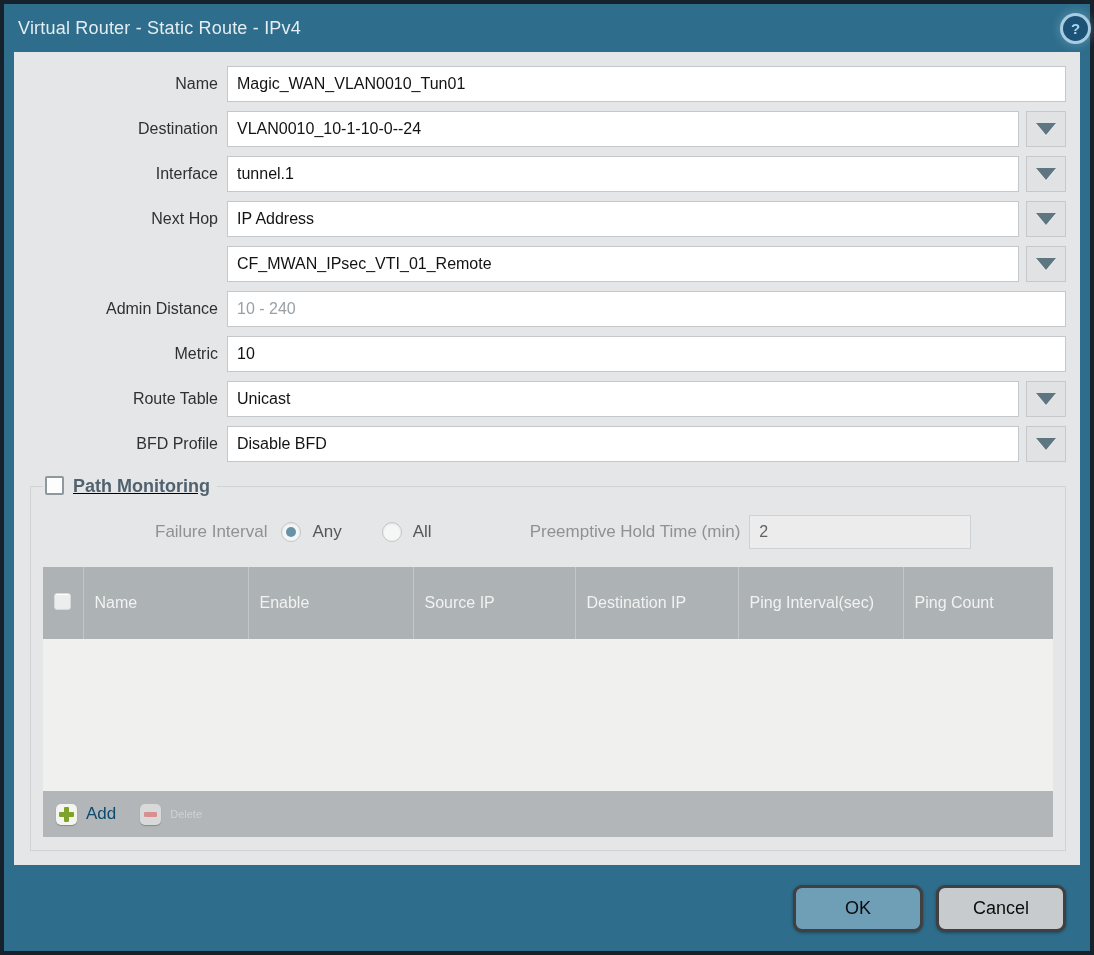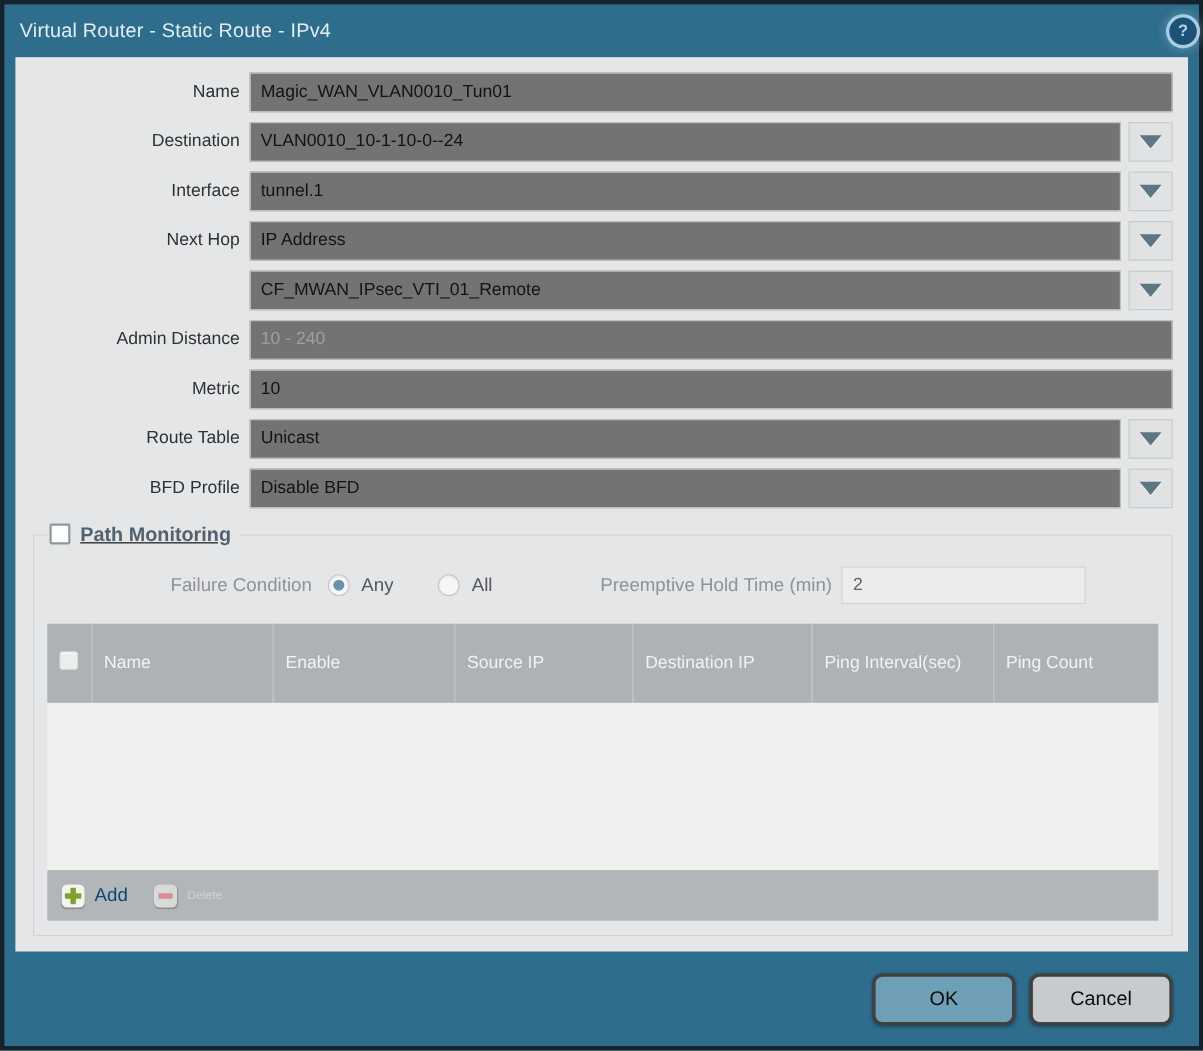--- a/index.html
+++ b/index.html
@@ -13,21 +13,21 @@
   .help-icon { width:25px; height:25px; border-radius:50%; background:#1d5277; color:#a9d5ef; font-weight:bold; font-size:15px;
     display:flex; align-items:center; justify-content:center; cursor:pointer;
     box-shadow:0 0 0 3px rgba(178,213,233,.9), 0 0 8px 5px rgba(140,185,215,.35); }
 
   
   .content { flex:1; margin:0 10px; background:#e5e6e7; padding:14px 14px 0 16px; overflow:hidden; }
 
   .form-row { display:grid; grid-template-columns:188px 1fr; column-gap:9px; align-items:center; margin-bottom:9px; }
   .form-label { text-align:right; font-size:16px; color:#2e3133; }
   .field { display:flex; gap:7px; align-items:center; }
-  .text-input { flex:1; height:36px; border:1px solid #c5c8ca; background:#737373; padding:0 9px;
+  .text-input { flex:1; height:36px; border:1px solid #c5c8ca; background:#ffffff; padding:0 9px;
     font-family:"Liberation Sans", sans-serif; font-size:16px; color:#131313; }
   .text-input::placeholder { color:#9aa1a6; }
   .dd-btn { flex:0 0 40px; height:36px; background:#e1e2e3; border:1px solid #c6c9cb; display:flex; align-items:center; justify-content:center; cursor:pointer; }
   .dd-arrow { width:0; height:0; border-left:10px solid transparent; border-right:10px solid transparent; border-top:12px solid #5e7582;
     filter:drop-shadow(0 1px 0 rgba(255,255,255,.55)); }
 
   
   fieldset.pm { border:1px solid #d2d3d4; margin-top:14px; padding:14px 12px 13px; background:#e5e6e7; }
   fieldset.pm legend { display:flex; align-items:flex-start; gap:9px; padding:0 7px 0 2px; margin-left:0px;text-decoration:underline; }
   .pm-title { font-size:18px; font-weight:bold; color:#51626e; }
@@ -166,21 +166,21 @@
       </div>
     </div>
 
     <fieldset class="pm">
       <legend>
         <span class="pm-checkbox"></span>
         <span class="pm-title">Path Monitoring</span>
       </legend>
 
       <div class="cond-row">
-        <span class="cond-label">Failure Condition</span>
+        <span class="cond-label">Failure Interval</span>
         <span class="radio checked"></span>
         <span class="radio-label">Any</span>
         <span class="radio"></span>
         <span class="radio-label">All</span>
         <span class="preempt-label">Preemptive Hold Time (min)</span>
         <input class="preempt-input" value="2" style="">
       </div>
 
       <table class="pm-table">
         <thead>

